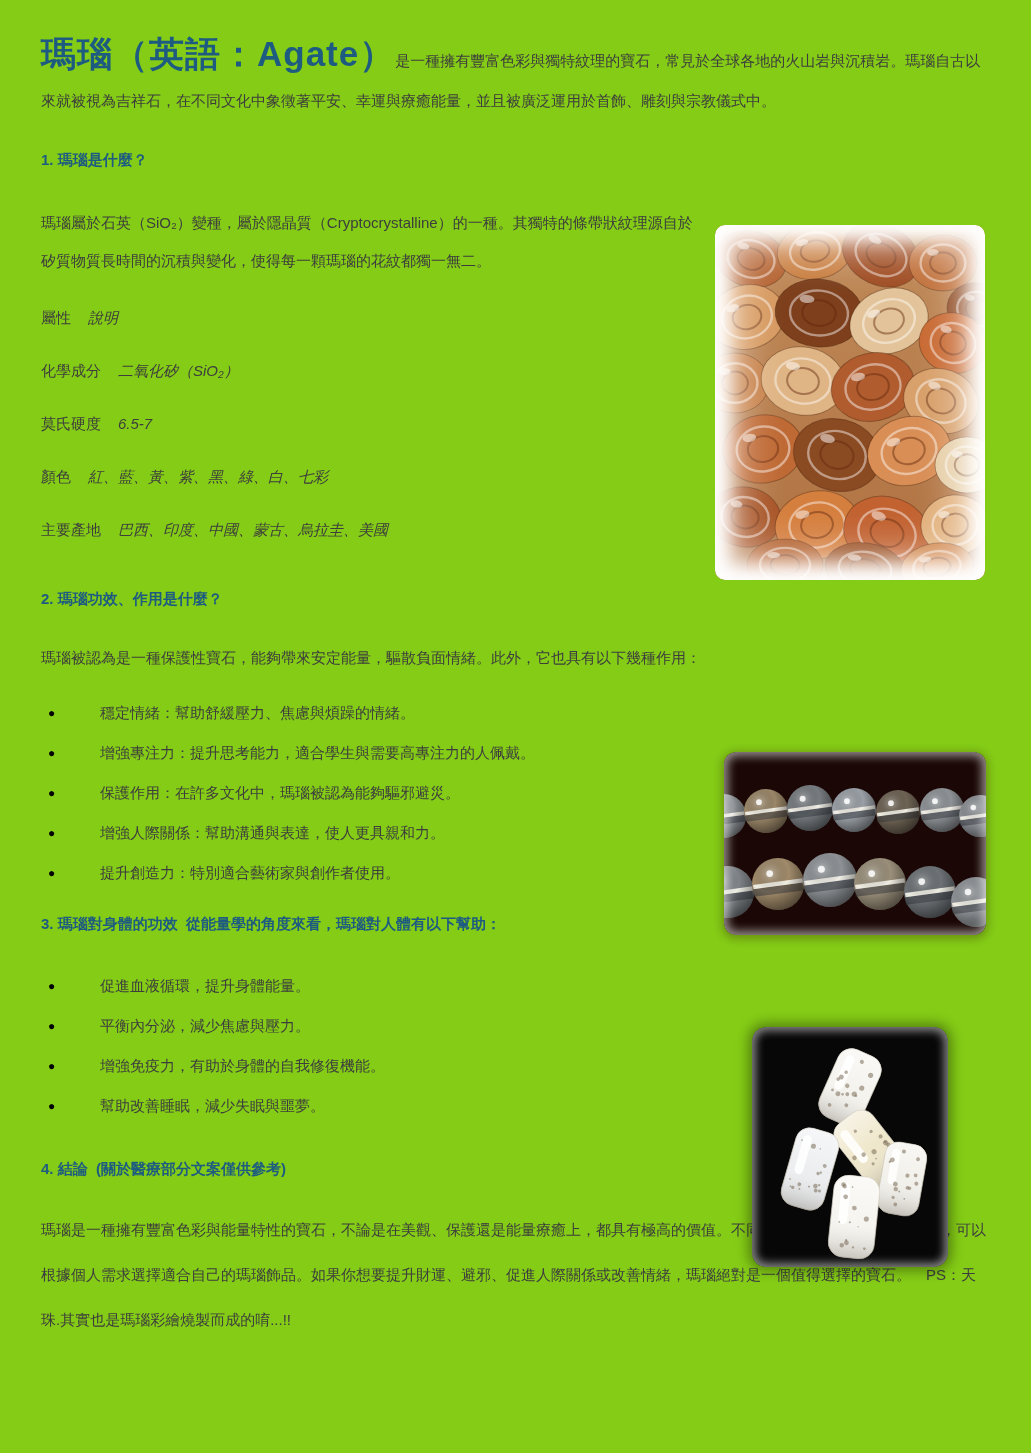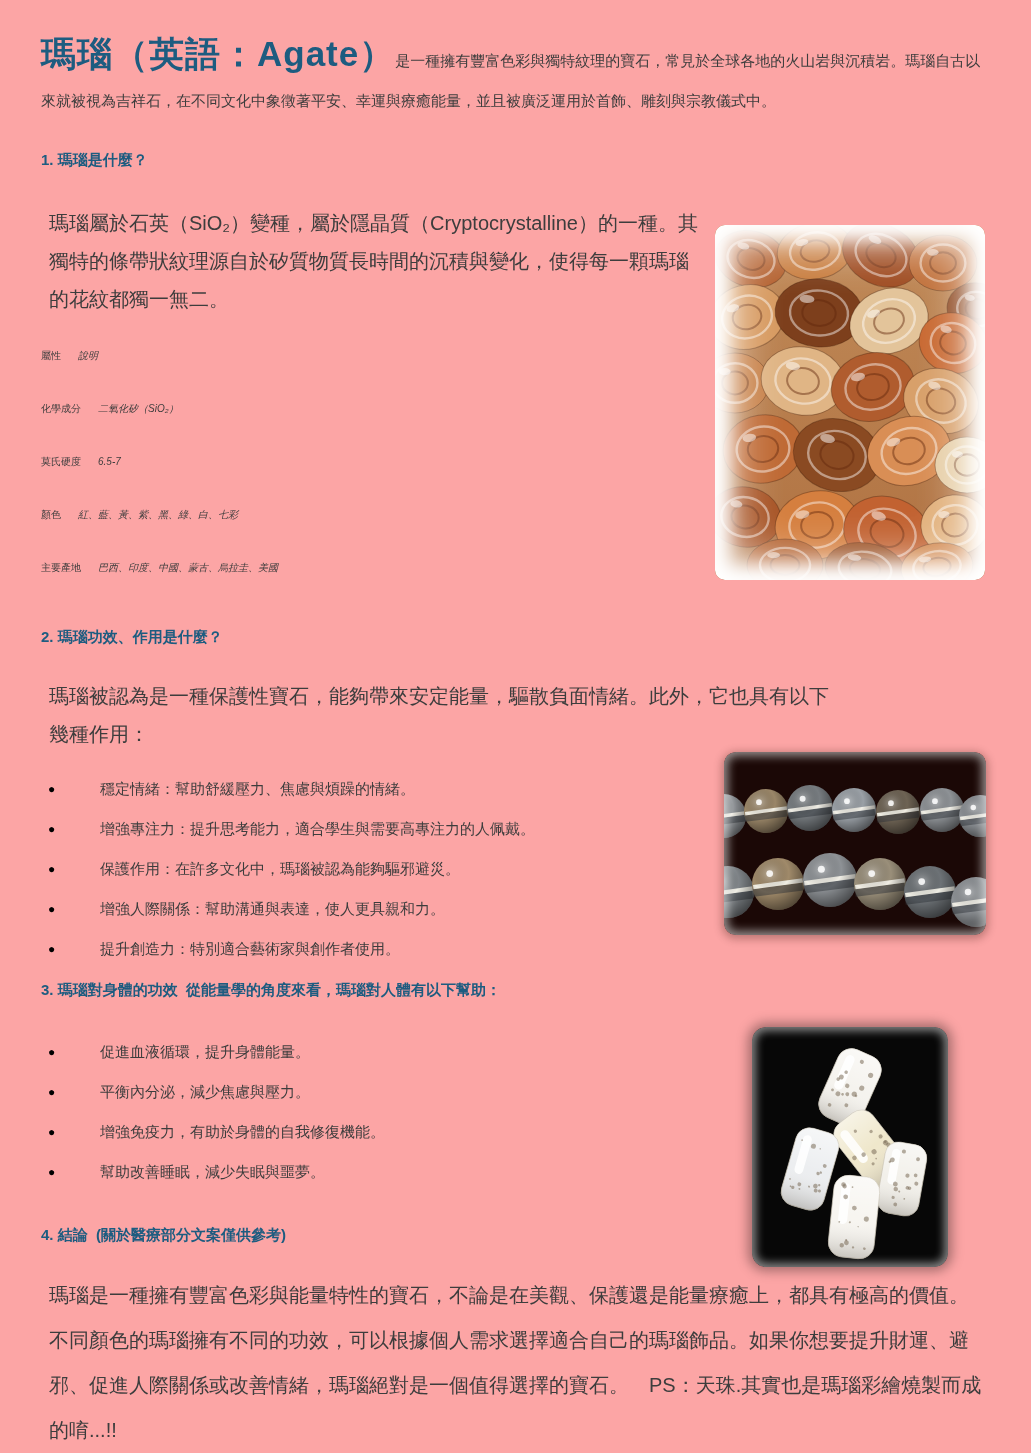--- a/index.html
+++ b/index.html
@@ -3,46 +3,46 @@
 <meta charset="utf-8">
 <style>
   :root{
     --heading:#1d5c80;
     --body:#3d3d3d;
   }
   html,body{margin:0;padding:0;background:#ffffff;}
   .page{
     position:relative;
     width:1031px;height:1453px;
-    background:#fca5a5;
+    background:#84cc16;
     box-sizing:border-box;
     padding:34px 41px;
     overflow:hidden;
     font-family:"Liberation Sans","DejaVu Sans",sans-serif;
     color:var(--body);
   }
   .lede{margin:0;font-size:15px;line-height:40px;white-space:pre-wrap;}
   .doc-title{
     font-size:35px;font-weight:700;color:var(--heading);
     letter-spacing:1px;line-height:1.15;
   }
   h2.sec{
     font-size:15px;font-weight:700;color:var(--heading);
     margin:0;white-space:pre-wrap;
   }
   #s1{margin-top:30px;}
   #s2{margin-top:48px;}
-  #s3{margin-top:20px;}
+  #s3{margin-top:30px;}
   #s4{margin-top:42px;}
-  .para{font-size:20px;line-height:38px;margin:8px;white-space:pre-wrap;}
+  .para{font-size:15px;line-height:38px;margin:0;white-space:pre-wrap;}
   .w1{max-width:655px;margin-top:34px;}
   .w2{max-width:780px;margin-top:30px;}
   .final{margin-top:28px;line-height:45px;max-width:950px;}
   .spec{margin-top:26px;}
-  .spec-row{display:flex;font-size:10px;line-height:24px;margin-bottom:29px;}
+  .spec-row{display:flex;font-size:15px;line-height:24px;margin-bottom:29px;}
   .spec-label{margin-right:17px;white-space:pre-wrap;}
   .spec-value{white-space:pre-wrap;font-style:italic;}
   ul.bullets{list-style:none;margin:0;padding:0;max-width:660px;}
   #list2{margin-top:24px;}
   #list3{margin-top:40px;}
   .bullets li{display:flex;align-items:flex-start;font-size:15px;line-height:24px;margin-bottom:16px;}
   .dot{width:52px;padding-left:7px;font-size:12px;line-height:24px;color:#000;flex:none;}
   .btext{flex:1;white-space:pre-wrap;}
   figure.photo{position:absolute;margin:0;overflow:hidden;}
   .photo svg{display:block;}

